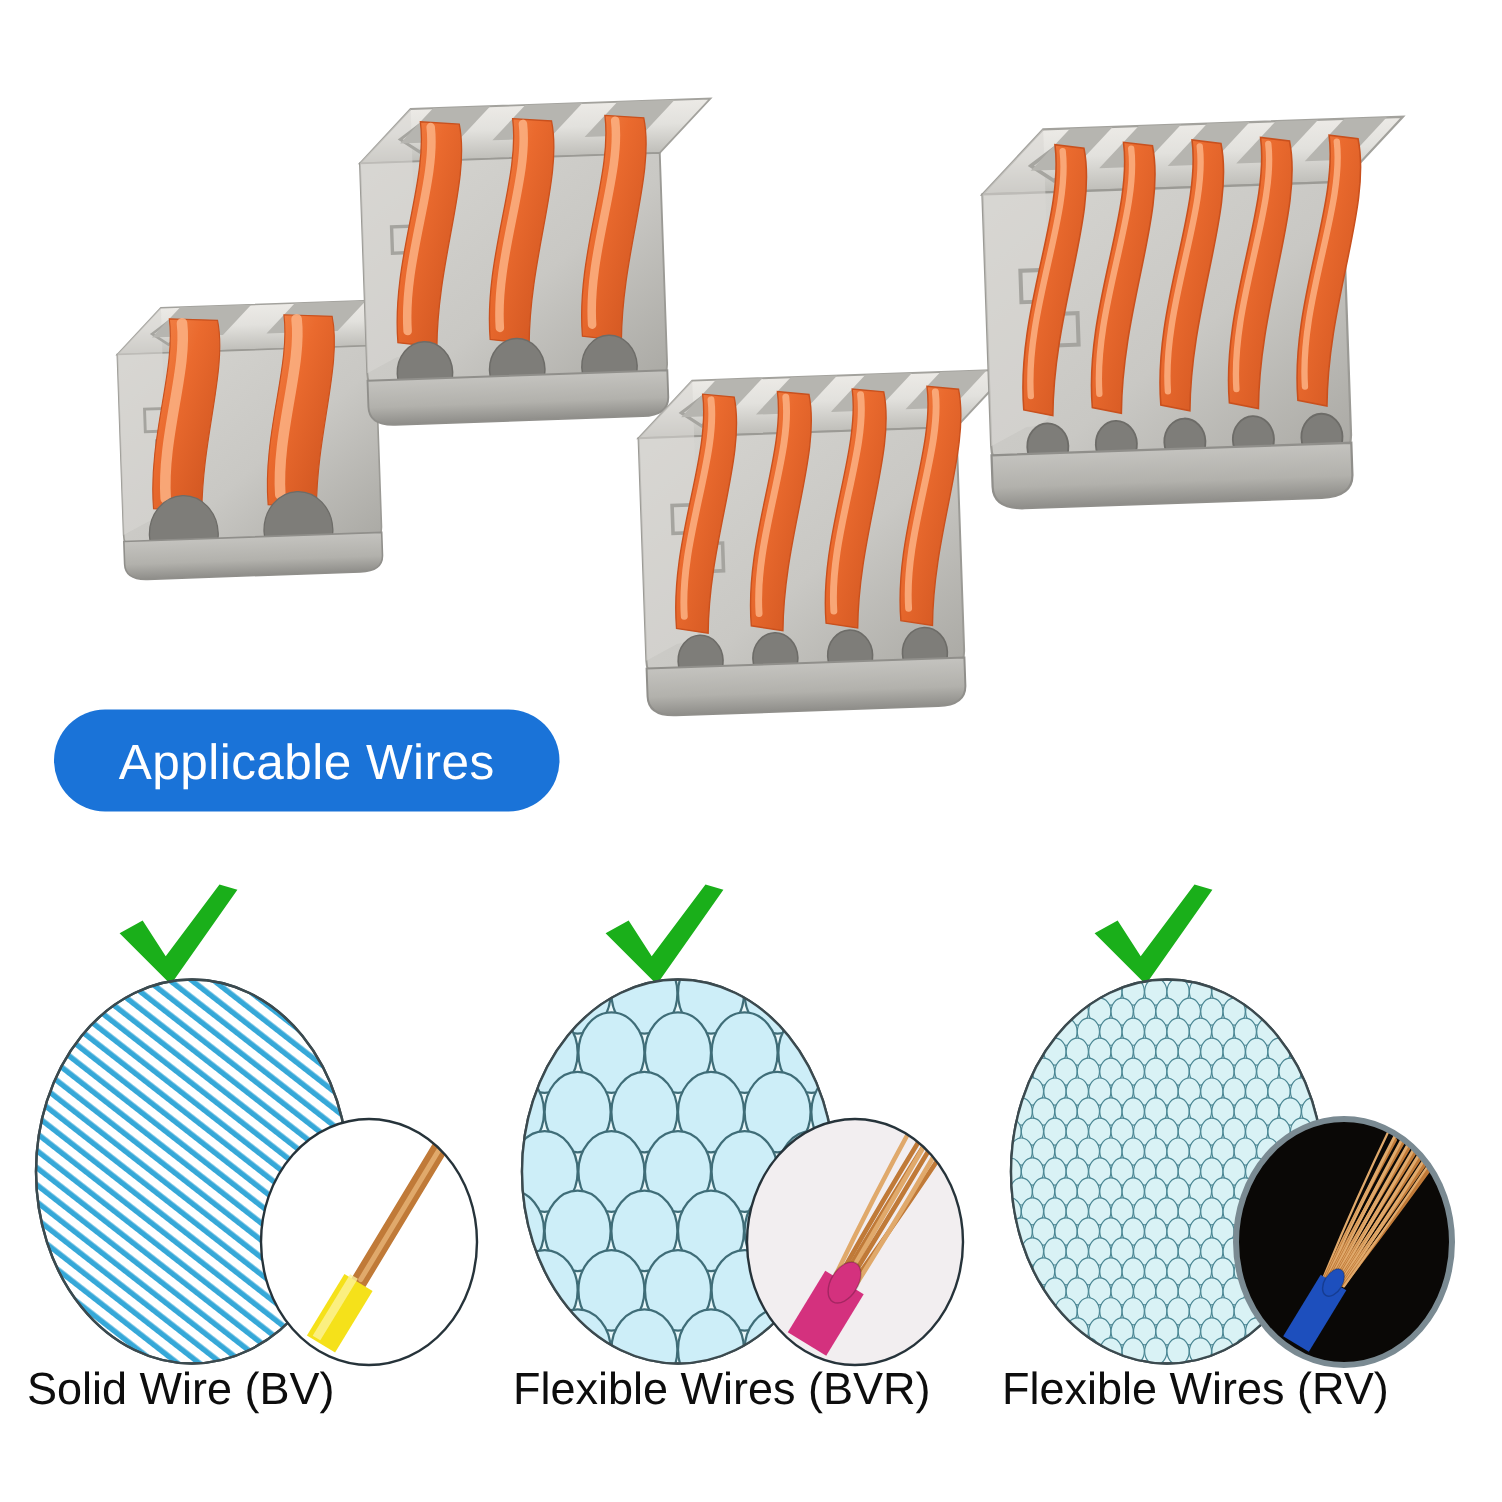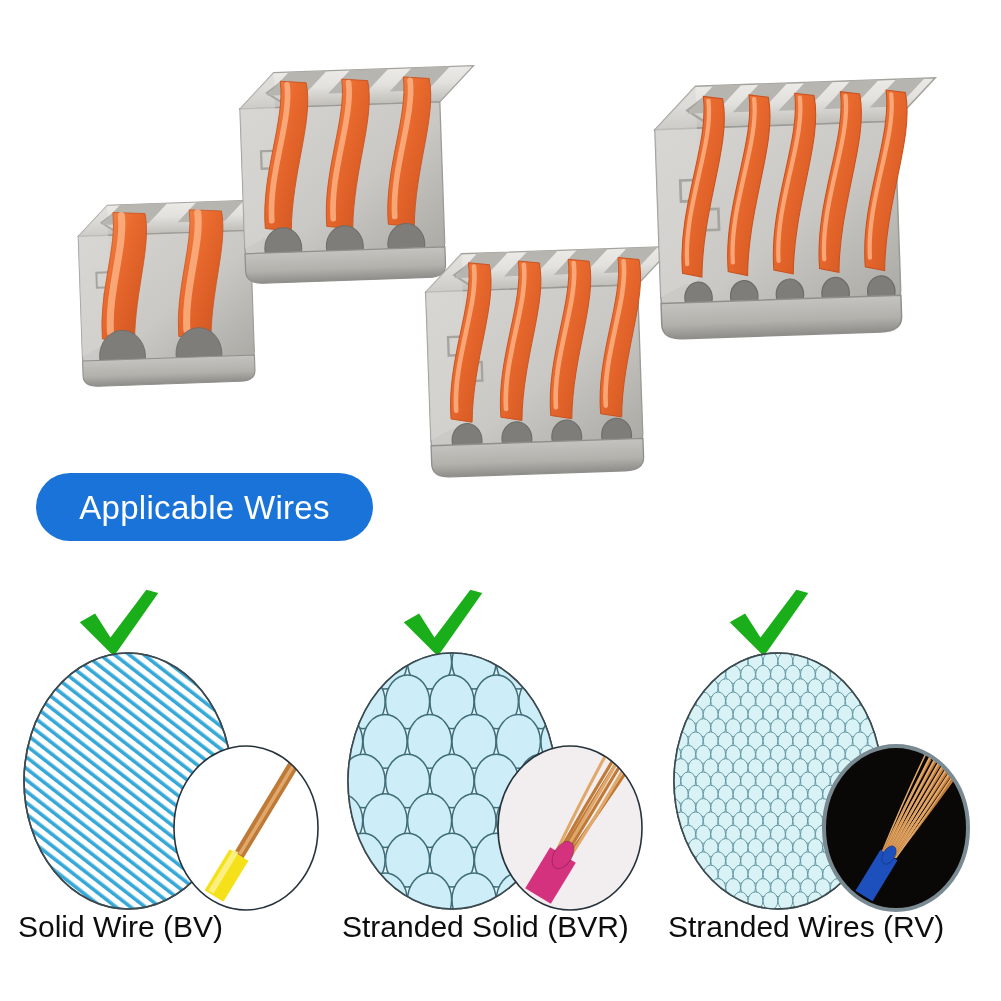--- a/index.html
+++ b/index.html
@@ -953,21 +953,21 @@
                               292.06666666666666 110" fill="none" stroke="#c07a38" stroke-width="3.1" stroke-linecap="round"></path>
               <path d="M 228 207.5
                             Q 263.3 151.5
                               293.6 98" fill="none" stroke="#e0a96b" stroke-width="3.1" stroke-linecap="round"></path>
               <line x1="196" y1="246" x2="221" y2="205" stroke="#d4317e" stroke-width="30" stroke-linecap="butt"></line>
               <ellipse cx="221" cy="205" rx="15" ry="9" transform="rotate(-59 221 205)" fill="#d4317e" stroke="#000" stroke-opacity="0.22" stroke-width="1"></ellipse>
             </g>
             <ellipse cx="228" cy="178" rx="72" ry="82" fill="none" stroke="#26333a" stroke-width="1.6"></ellipse>
           </g>
         </svg>
-        <div class="panel-label">Stranded Solid (BVR)</div>
+        <div class="panel-label">Flexible Wires (BVR)</div>
       </div>
       <div class="wire-panel" style="left: 668px; top: 588px;">
         <svg class="check" viewBox="0 0 100 82">
           <path d="M 4 40 L 22 30 L 40 58 L 82 2 L 96 6 L 44 80 Z" fill="#1aaf1a"></path>
         </svg>
         <svg class="disc-wrap" viewBox="0 0 320 262">
           <defs>
             <clipPath id="p2-clip">
               <ellipse cx="110" cy="131" rx="104" ry="128"></ellipse>
             </clipPath>
@@ -1500,17 +1500,17 @@
                               299.574358974359 110" fill="none" stroke="#c07a38" stroke-width="1.5" stroke-linecap="round"></path>
               <path d="M 228 207.5
                             Q 268.2 151.5
                               303.4 98" fill="none" stroke="#e0a96b" stroke-width="1.5" stroke-linecap="round"></path>
               <line x1="196" y1="246" x2="221" y2="205" stroke="#1d4fbd" stroke-width="20" stroke-linecap="butt"></line>
               <ellipse cx="221" cy="205" rx="10" ry="6" transform="rotate(-59 221 205)" fill="#1d4fbd" stroke="#000" stroke-opacity="0.22" stroke-width="1"></ellipse>
             </g>
             <ellipse cx="228" cy="178" rx="72" ry="82" fill="none" stroke="#7a8a92" stroke-width="4"></ellipse>
           </g>
         </svg>
-        <div class="panel-label">Stranded Wires (RV)</div>
+        <div class="panel-label">Flexible Wires (RV)</div>
       </div>
     </div>
 
 </div>
 
 </body></html>

